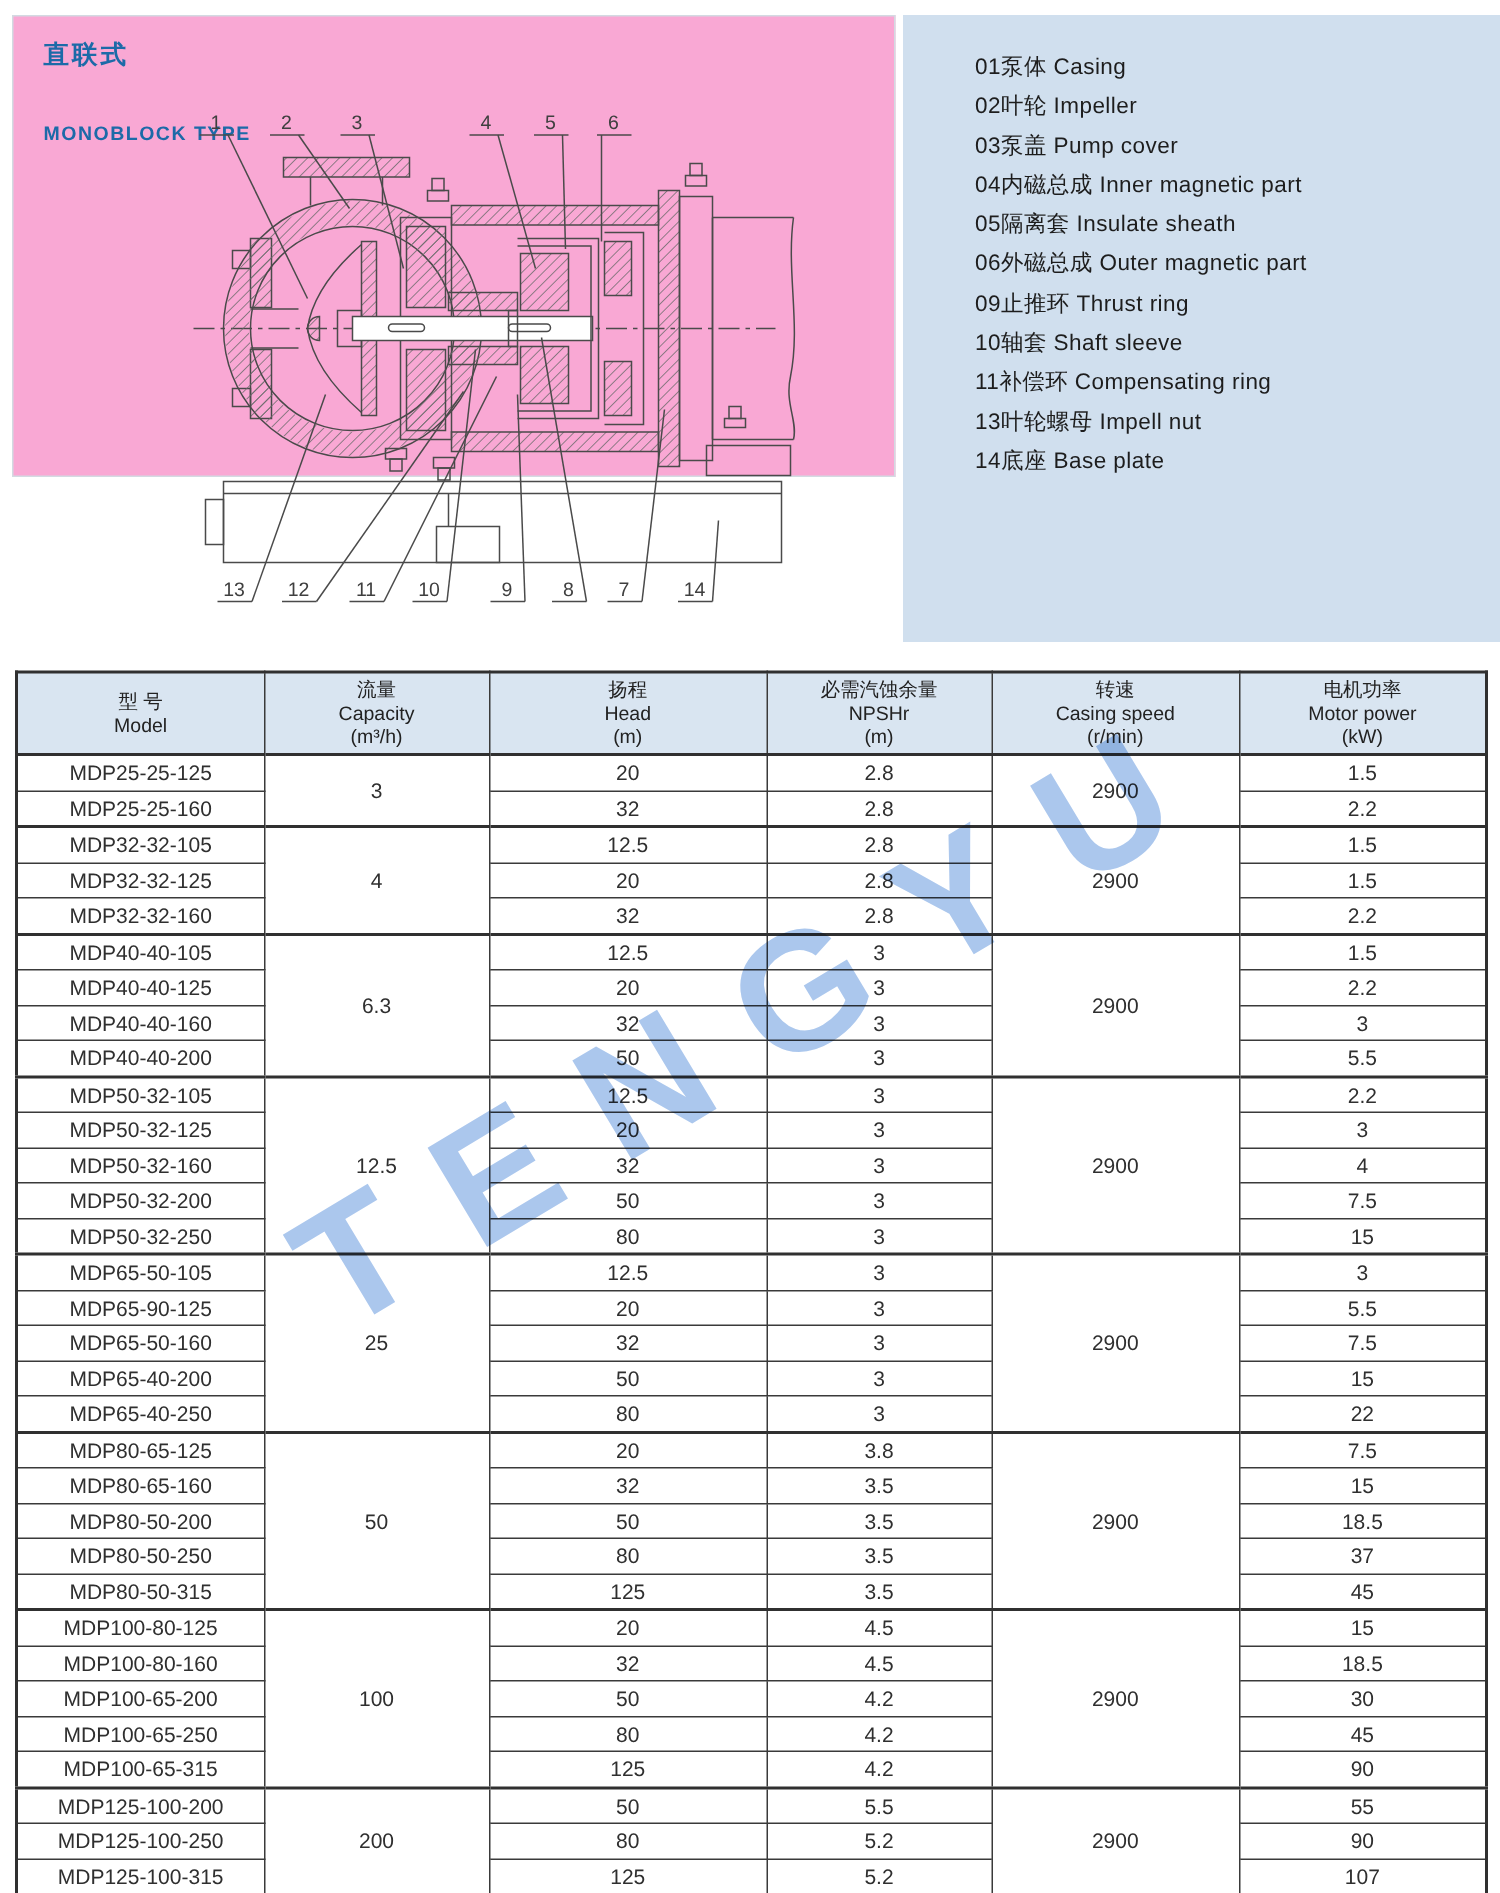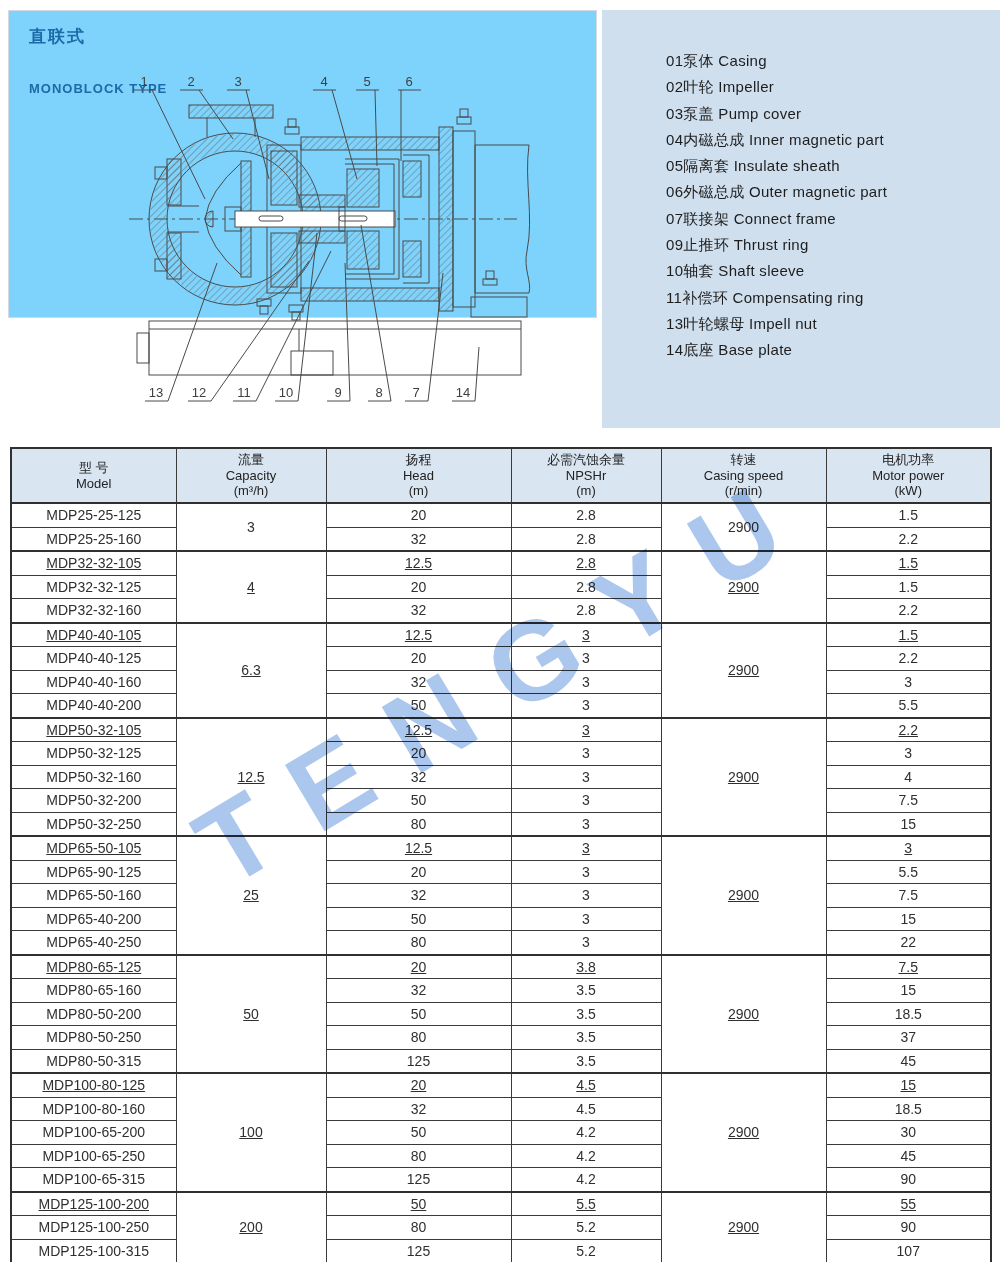--- a/index.html
+++ b/index.html
@@ -4,38 +4,38 @@
 <style>
   html,body{margin:0;padding:0;}
   body{
     width:1000px;height:1262px;position:relative;background:#fff;
     font-family:"Liberation Sans","DejaVu Sans",sans-serif;color:#2f2f2f;
     overflow:hidden;
   }
   
   .left-panel{
     position:absolute;left:8px;top:10px;width:589px;height:308px;
-    background:#7dd3fc;border:1px solid #d3dae2;box-sizing:border-box;
+    background:#f9a8d4;border:1px solid #d3dae2;box-sizing:border-box;
   }
   .title-zh{
     position:absolute;left:20px;top:14px;font-size:17px;font-weight:bold;
     color:#1c6aa8;letter-spacing:2px;
   }
   .title-en{
     position:absolute;left:20px;top:38px;font-size:13px;font-weight:bold;
     color:#1c6aa8;letter-spacing:1px;margin-top:32px;
   }
   .diagram-svg{position:absolute;left:0;top:0;width:589px;height:418px;}
   
   .right-panel{
     position:absolute;left:602px;top:10px;width:398px;height:418px;
     background:#d0dfee;
   }
   .parts-list{
-    list-style:none;margin:16px;padding:22px 0 0 48px;
+    list-style:none;margin:0;padding:22px 0 0 48px;
   }
   .parts-list li{
     font-size:15px;line-height:26.3px;color:#1d1d1d;letter-spacing:.3px;
   }
   
   .watermark{
     position:absolute;left:505px;top:678px;z-index:6;
     transform:translate(-50%,-50%) rotate(-31deg);
     font-size:112px;font-weight:bold;letter-spacing:38px;white-space:nowrap;
     color:#9cbdea;mix-blend-mode:multiply;opacity:.85;pointer-events:none;
@@ -49,21 +49,21 @@
   .spec-table th,.spec-table td{
     border:1px solid #3a3a3a;text-align:center;vertical-align:middle;
     font-size:14px;padding:0;
   }
   .spec-table thead th{
     background:#d9e5f1;height:53px;border-bottom:2px solid #303030;
     font-weight:normal;
   }
   .spec-table thead .h-line{font-size:13px;line-height:15.5px;color:#222;}
   .spec-table tbody td{height:22.5px;background:transparent;color:#2f2f2f;}
-  .spec-table tr.group-start td{border-top:2px solid #303030;text-decoration:underline;}
+  .spec-table tr.group-start td{border-top:2px solid #303030;}
   .diagram-svg text{font-size:13px;fill:#3f3f3f;}
 </style>
 </head>
 <body>
 
 <div class="left-panel">
   <div class="title-zh">直联式</div>
   <div class="title-en">MONOBLOCK TYPE</div>
 
   <svg class="diagram-svg" viewBox="0 0 589 418">
@@ -194,21 +194,20 @@
 </div>
 
 <div class="right-panel">
   <ul class="parts-list" id="parts-list">
       <li>01泵体  Casing</li>
       <li>02叶轮  Impeller</li>
       <li>03泵盖  Pump cover</li>
       <li>04内磁总成  Inner magnetic part</li>
       <li>05隔离套  Insulate sheath</li>
       <li>06外磁总成  Outer magnetic part</li>
-      <li>07联接架  Connect frame</li>
       <li>09止推环  Thrust ring</li>
       <li>10轴套  Shaft sleeve</li>
       <li>11补偿环  Compensating ring</li>
       <li>13叶轮螺母  Impell nut</li>
       <li>14底座  Base plate</li>
     </ul>
 </div>
 
 <div class="watermark">TENGYU</div>
 

